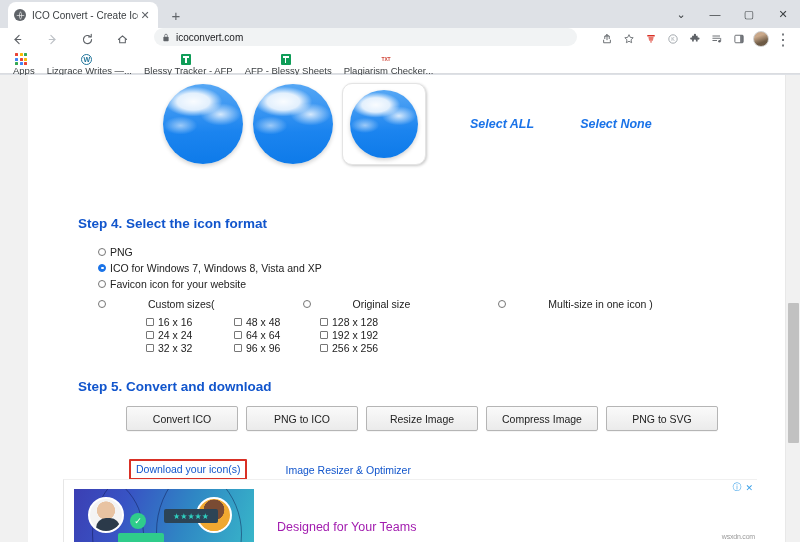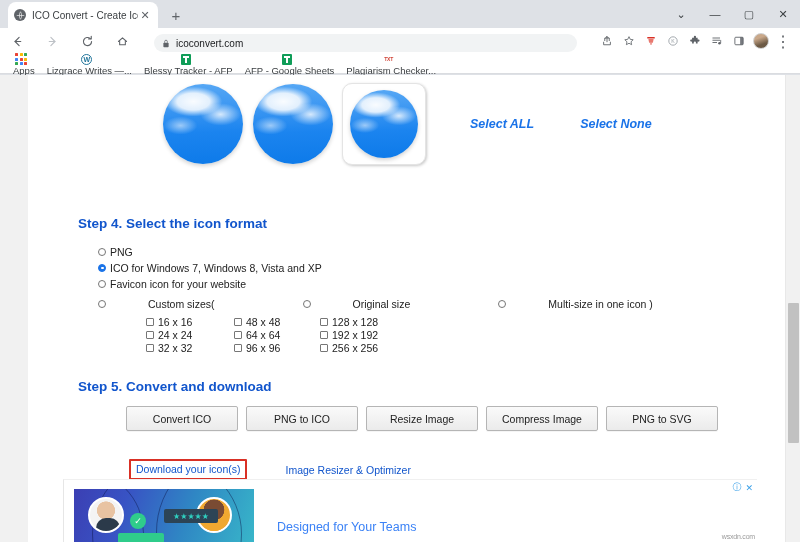--- a/index.html
+++ b/index.html
@@ -45,21 +45,21 @@
   }
   .wincontrols {
     position: absolute; right: 0; top: 0; height: 28px;
     display: flex; align-items: center;
   }
   .wc { width: 34px; height: 28px; display: flex; align-items: center; justify-content: center;
         color: #3c4043; font-size: 11px; }
 
   .toolbar {
     height: 24px; background: #fff;
-    display: flex; align-items: flex-end; padding: 0 6px; gap: 13px;
+    display: flex; align-items: flex-start; padding: 0 6px; gap: 13px;
   }
   .tb-btn {
     width: 22px; height: 22px; display:flex; align-items:center; justify-content:center;
     color:#5f6368; flex:0 0 auto;
   }
   .tb-btn.disabled { color:#bdc1c6; }
   .omnibox {
     flex: 1 1 auto; height: 18px; margin: 0 6px 0 8px;
     background: #f1f3f4; border-radius: 9px;
     display: flex; align-items: center; padding: 0 8px;
@@ -210,21 +210,21 @@
     background:#2fcc8b; display:flex; align-items:center; justify-content:center;
     color:#fff; font-size:9px;
   }
   .stars {
     position:absolute; left:90px; top:20px; width:54px; height:14px;
     background:#2c4456; border-radius:2px; display:flex; align-items:center;
     justify-content:center; gap:1.5px; color:#2fd0c0; font-size:8px; letter-spacing:0;
   }
   .green-chip { position:absolute; left:44px; bottom:-2px; width:46px; height:12px; background:#2fcc8b; border-radius:2px; }
   .ad-text {
-    position: absolute; left: 213px; top: 40px; font-size: 12.5px; color: #3b82f6;
+    position: absolute; left: 213px; top: 40px; font-size: 12.5px; color: #a21caf;
     font-family: "Liberation Sans", sans-serif;
   }
   .watermark {
     position: absolute; right: 2px; bottom: 2px; font-size: 7px; color: #9a9a9a;
     letter-spacing: -0.2px;
   }
 
   
   .scrollbar {
     position: absolute; right: 0; top: 75px; width: 15px; height: 467px;
@@ -375,21 +375,21 @@
       <span class="bm-ico">
           <span class="sheets-ico"></span>
         </span>
       <span>Blessy Tracker - AFP</span>
     </div>
 
     <div class="bm">
       <span class="bm-ico">
           <span class="sheets-ico"></span>
         </span>
-      <span>AFP - Google Sheets</span>
+      <span>AFP - Blessy Sheets</span>
     </div>
 
     <div class="bm">
       <span class="bm-ico">
           <span class="txt-ico">TXT</span>
         </span>
       <span>Plagiarism Checker...</span>
     </div>
   </div>
 

